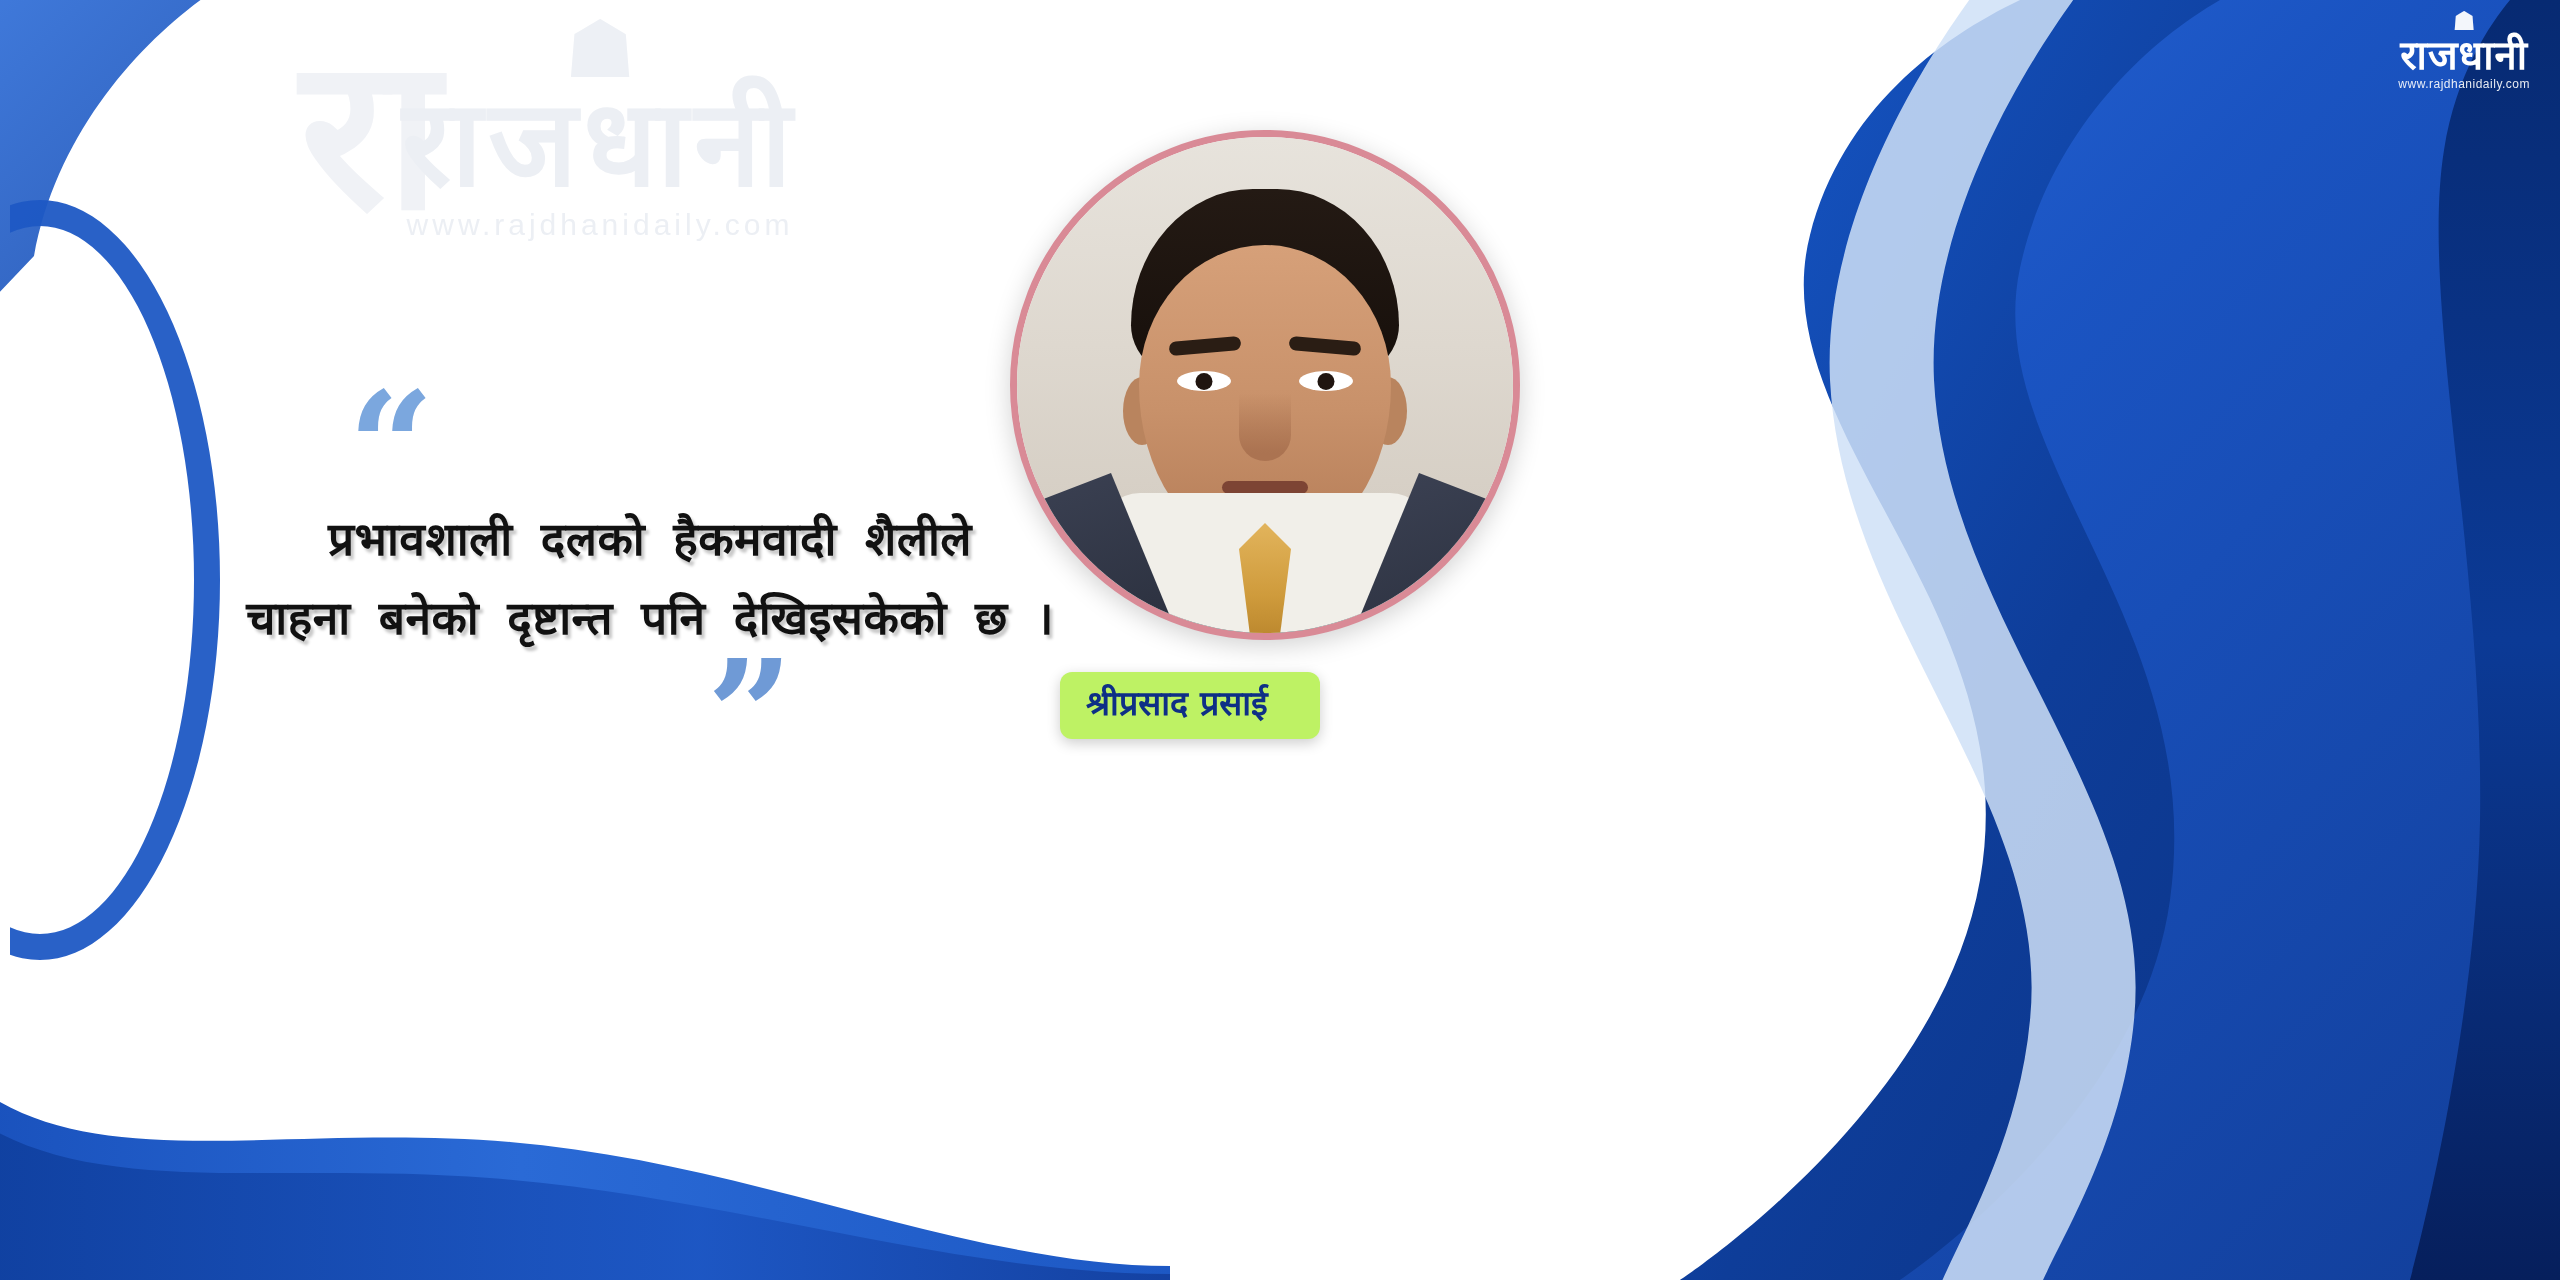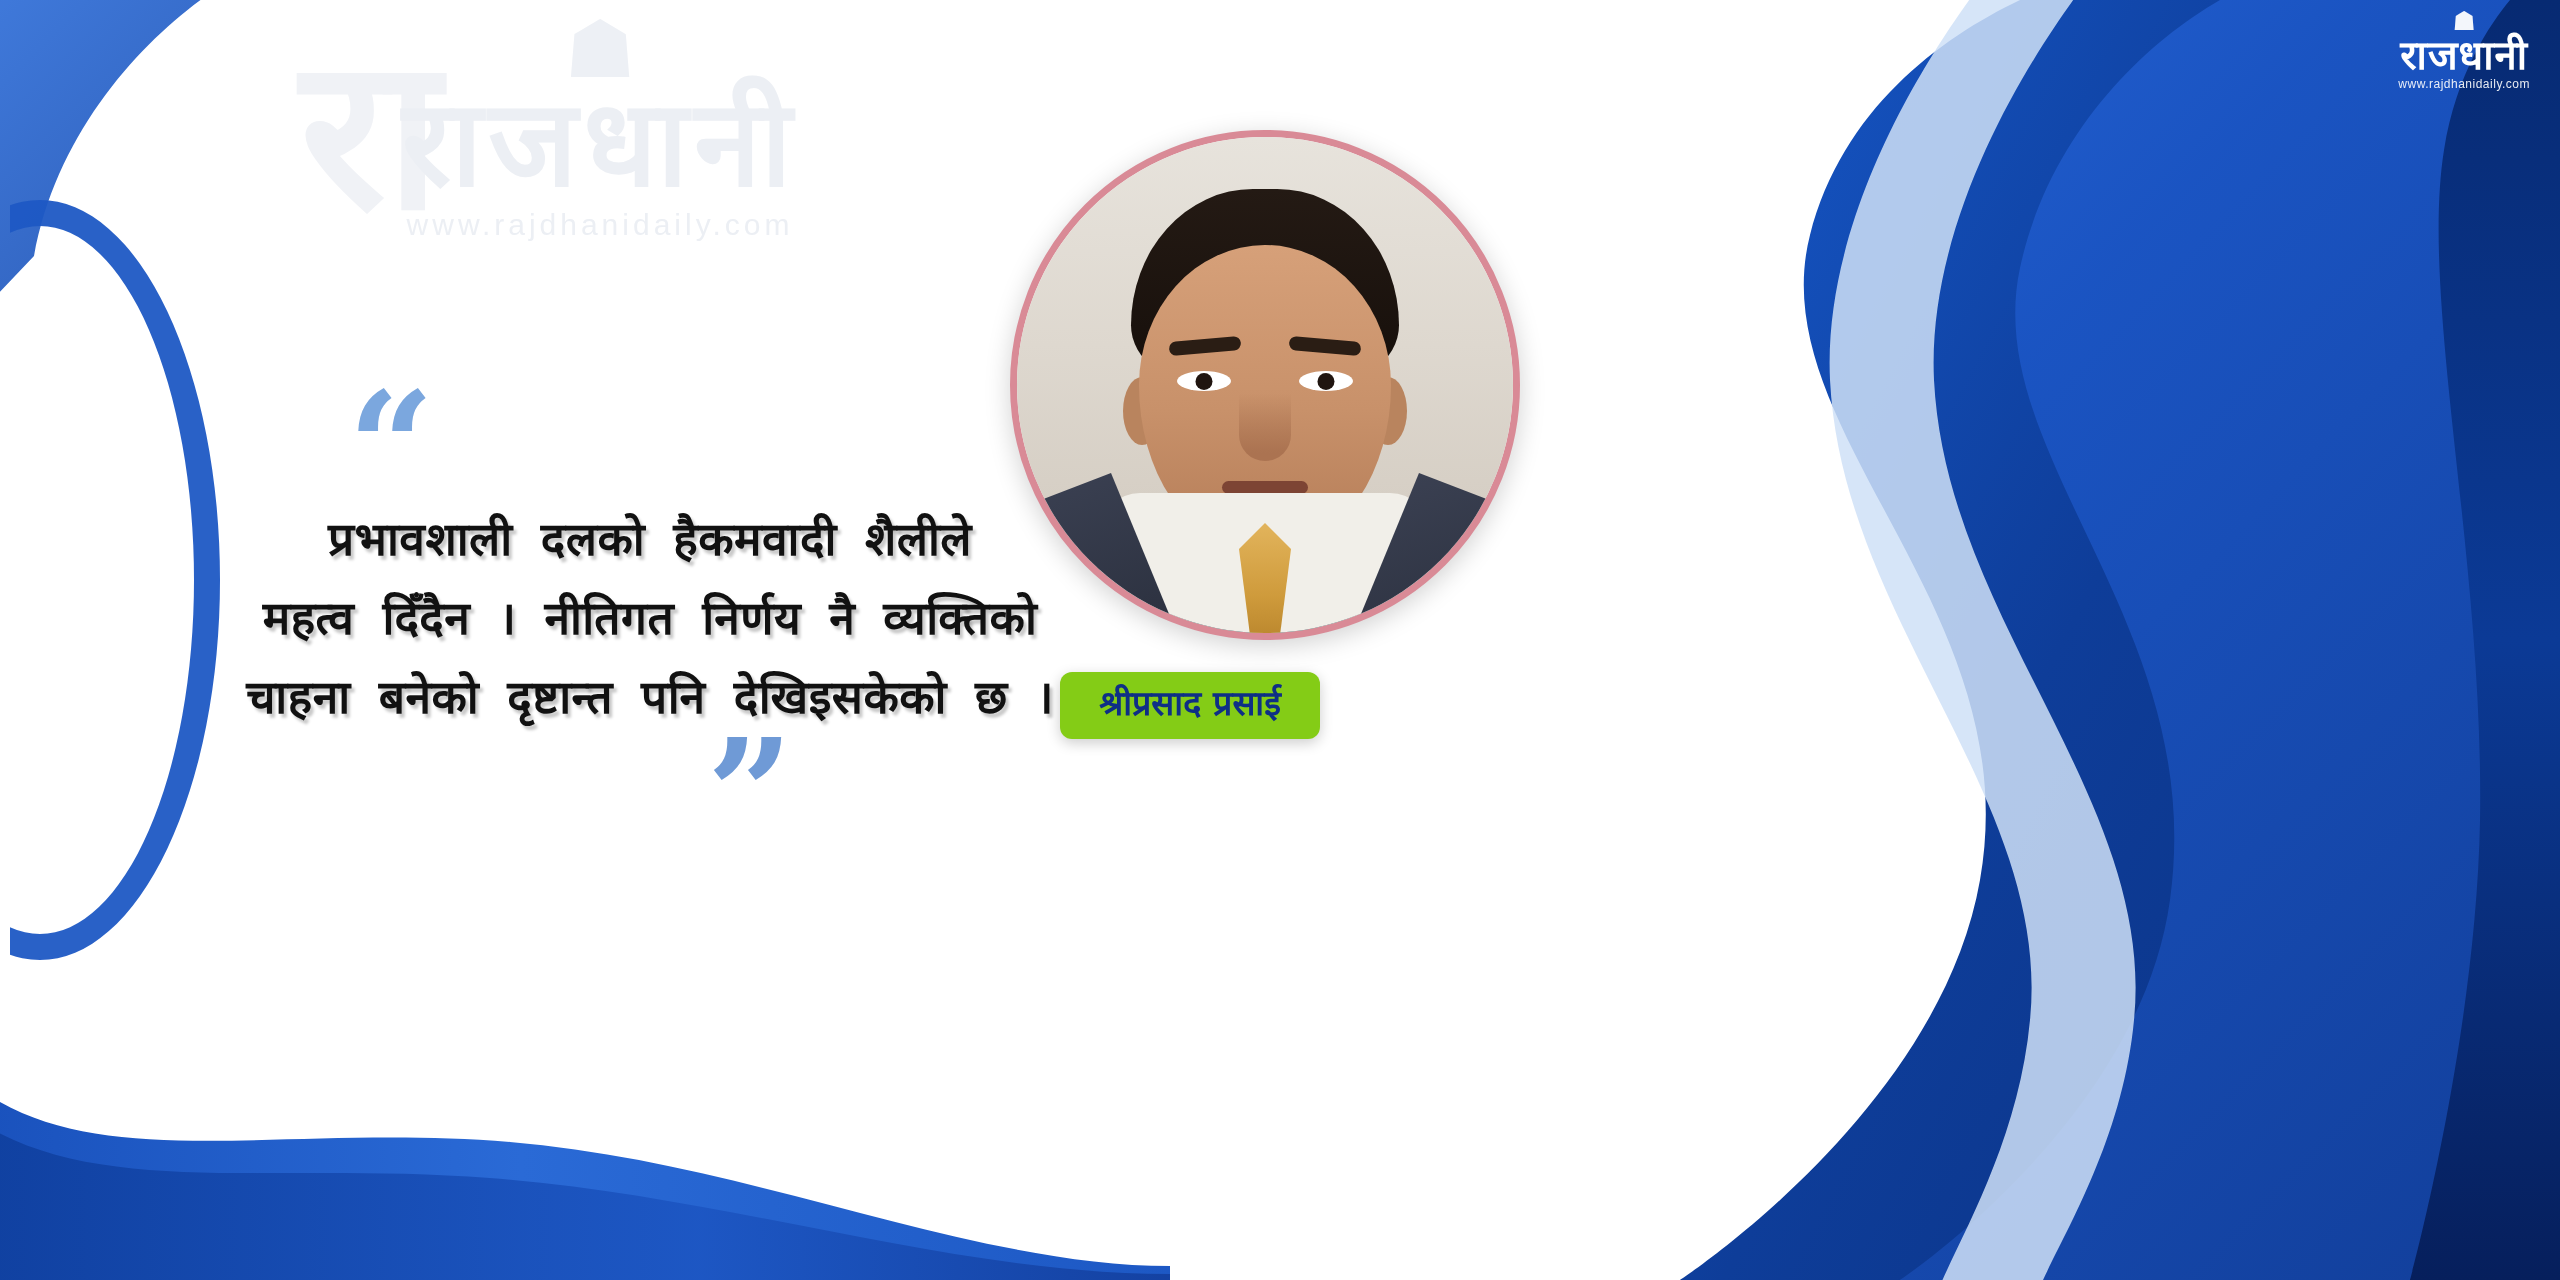--- a/index.html
+++ b/index.html
@@ -278,24 +278,24 @@
     background: linear-gradient(180deg, #e2b45c 0%, #cf9b3c 60%, #b9852c 100%);
     clip-path: polygon(26px 0, 52px 26px, 40px 120px, 12px 120px, 0 26px);
   }
 
   
   .name-plate {
     position: absolute;
     left: 1060px; top: 672px;
     min-width: 260px;
     padding: 10px 26px 14px;
-    background: #84cc16;
+    background: #bef264;
     border-radius: 12px;
     box-shadow: 0 4px 14px rgba(0,0,0,.2);
-    text-align: center;
+    text-align: left;
     z-index: 8;
   }
   .name-plate .nm {
     font-family: "DejaVu Sans", "Liberation Sans", sans-serif;
     font-weight: 700;
     font-size: 34px;
     line-height: 1.25;
     color: #0e2f86;
     white-space: nowrap;
   }
@@ -326,21 +326,20 @@
   <div class="brand-logo">
     <div class="crest">☗</div>
     <div class="brand-name">राजधानी</div>
     <div class="brand-url">www.rajdhanidaily.com</div>
   </div>
 
   <div class="quote-block">
     <div class="quote-open">“</div>
     <div class="quote-lines">
       <span class="ql">प्रभावशाली दलको हैकमवादी शैलीले</span>
-      <span class="ql">महत्व दिँदैन । नीतिगत निर्णय नै व्यक्तिको</span>
       <span class="ql">चाहना बनेको दृष्टान्त पनि देखिइसकेको छ ।</span>
     </div>
     <div class="quote-close">”</div>
   </div>
 
   <div class="portrait-wrap">
     <div class="portrait-photo">
       <div class="pp-hair"></div>
       <div class="pp-ear l"></div>
       <div class="pp-ear r"></div>

